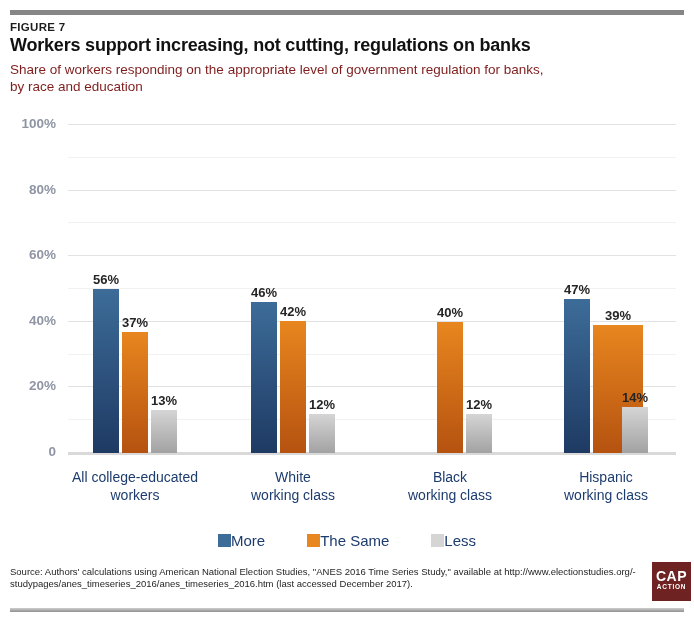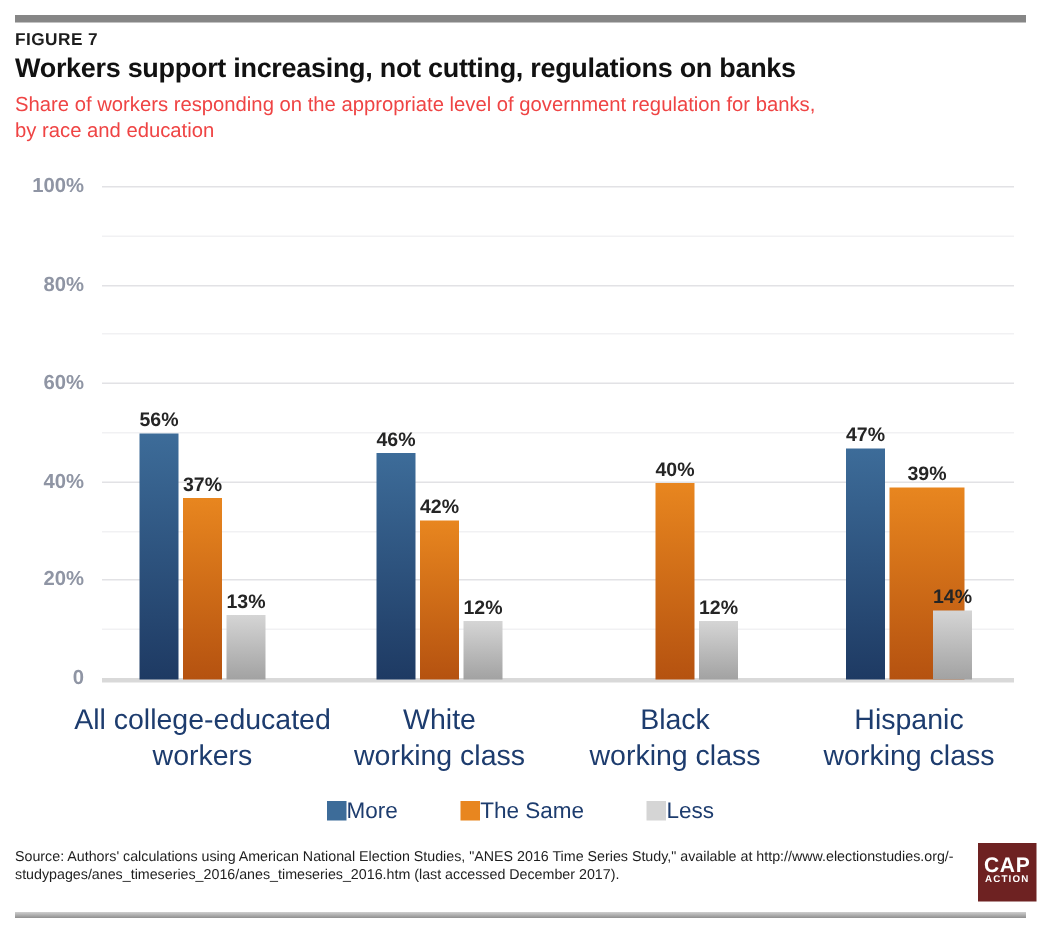--- a/index.html
+++ b/index.html
@@ -3,38 +3,38 @@
 <meta charset="utf-8">
 <style>
   html,body{margin:0;padding:0;background:#fff;}
   #root{
     position:relative; width:694px; height:623px; background:#ffffff;
     font-family:"Liberation Sans", sans-serif; overflow:hidden;
   }
   .top-rule{position:absolute; left:10px; top:10px; width:674px; height:5px; background:#868686;}
   .figure-label{position:absolute; left:10px; top:21px; font-size:11.5px; font-weight:700; color:#1d1d1d; letter-spacing:.3px;}
   .title{position:absolute; left:10px; top:35px; width:660px; font-size:18px; font-weight:700; color:#111; letter-spacing:-.2px;}
-  .subtitle{position:absolute; left:10px; top:61px; width:640px; font-size:13.5px; color:#ef4444; line-height:1.28; white-space:pre-line;}
+  .subtitle{position:absolute; left:10px; top:61px; width:640px; font-size:13.5px; color:#7f1d1d; line-height:1.28; white-space:pre-line;}
 
   
   #y-axis{position:absolute; left:0; top:125px; width:56px; height:328px;}
   .ytick{position:absolute; right:0; width:56px; text-align:right; font-size:13.5px; font-weight:700; color:#8f95a4; line-height:1;}
   #plot{position:absolute; left:68px; top:125px; width:608px; height:328px;}
   .gridline{position:absolute; left:0; width:100%; height:1px;}
   .gridline.major{background:#e2e2e5;}
   .gridline.minor{background:#f1f1f3;}
   .axis-line{position:absolute; left:0; bottom:-2px; width:100%; height:3px; background:#d9d9d9;}
   .bar{position:absolute; bottom:0; width:26px;}
   .bar .val{
     position:absolute; top:-17px; left:50%; transform:translateX(-50%);
     font-size:13px; font-weight:700; color:#252525; white-space:nowrap;
   }
   .cat-label{
     position:absolute; top:469px; width:190px; transform:translateX(-50%);
-    text-align:center; font-size:19px; color:#1d3c6e; line-height:1.25; white-space:pre-line;
+    text-align:center; font-size:14px; color:#1d3c6e; line-height:1.25; white-space:pre-line;
   }
   #legend{
     position:absolute; left:0; top:532px; width:100%;
     display:flex; justify-content:center; align-items:center; gap:42px;
   }
   .legend-item{display:flex; align-items:center; gap:0;}
   .legend-swatch{width:13px; height:13px; display:inline-block;}
   .legend-label{font-size:15px; color:#1d3c6e;}
 
   .source{
@@ -89,21 +89,21 @@
       </div>
       <div class="bar" style="left: 54px; height: 121px; background: linear-gradient(rgb(232, 134, 31), rgb(181, 82, 16));">
         <span class="val">37%</span>
       </div>
       <div class="bar" style="left: 83px; height: 43px; background: linear-gradient(rgb(213, 213, 213), rgb(162, 162, 162));">
         <span class="val">13%</span>
       </div>
       <div class="bar" style="left: 183px; height: 151px; background: linear-gradient(rgb(61, 108, 153), rgb(30, 58, 99));">
         <span class="val">46%</span>
       </div>
-      <div class="bar" style="left: 212px; height: 106px; background: linear-gradient(rgb(232, 134, 31), rgb(181, 82, 16));">
+      <div class="bar" style="left: 212px; height: 132px; background: linear-gradient(rgb(232, 134, 31), rgb(181, 82, 16));">
         <span class="val">42%</span>
       </div>
       <div class="bar" style="left: 241px; height: 39px; background: linear-gradient(rgb(213, 213, 213), rgb(162, 162, 162));">
         <span class="val">12%</span>
       </div>
       <div class="bar" style="left: 369px; height: 131px; background: linear-gradient(rgb(232, 134, 31), rgb(181, 82, 16));">
         <span class="val">40%</span>
       </div>
       <div class="bar" style="left: 398px; height: 39px; background: linear-gradient(rgb(213, 213, 213), rgb(162, 162, 162));">
         <span class="val">12%</span>

